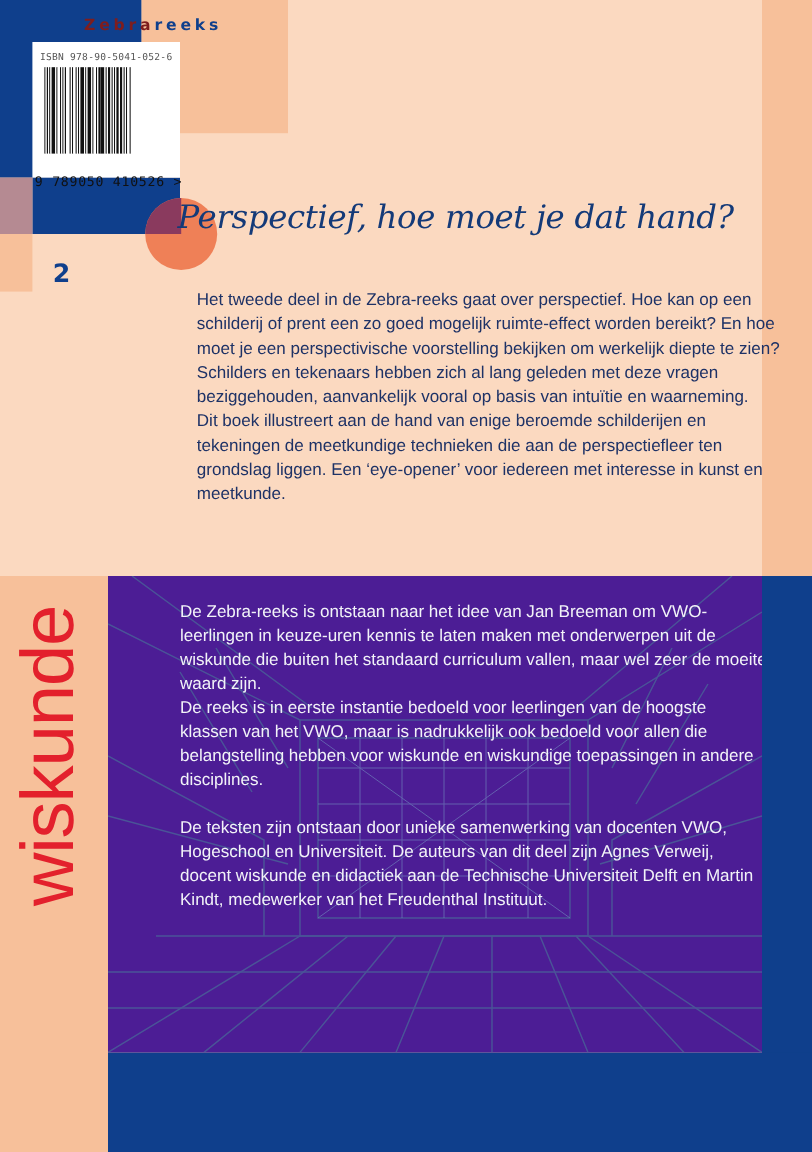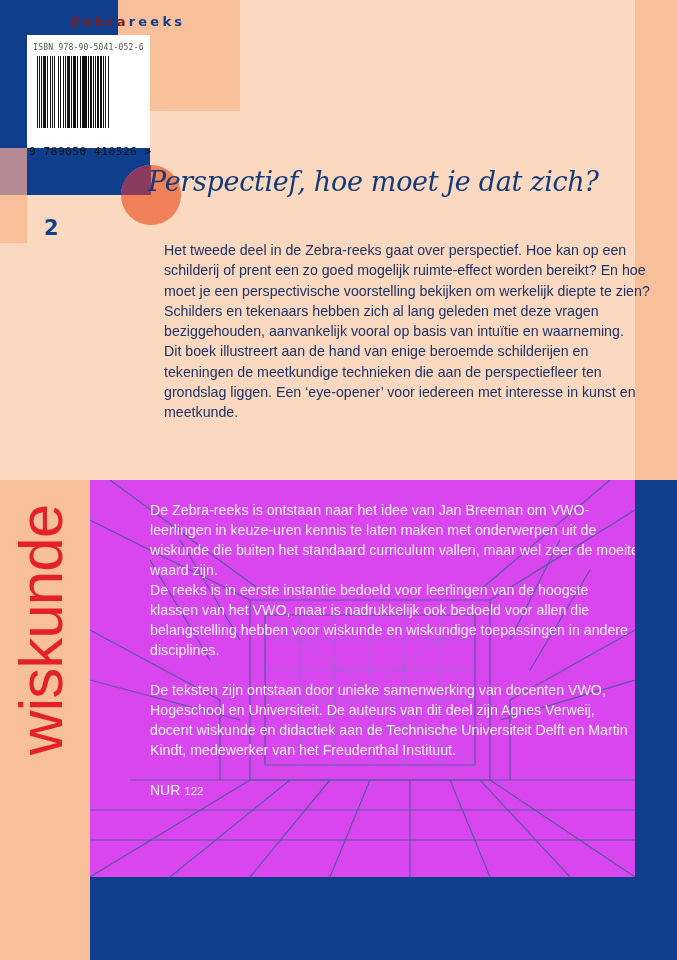--- a/index.html
+++ b/index.html
@@ -21,21 +21,21 @@
   #series-label .b { color:#0f3f8c; }
   #barcode { left:27px; top:35px; width:123px; height:113px; background:#fff; }
   #isbn-text { left:0; top:8px; width:123px; text-align:center; font-family:"DejaVu Sans Mono", monospace; font-size:8px; color:#555; letter-spacing:0.2px; }
   #bars { left:10px; top:21px; width:104px; height:72px; display:flex; align-items:stretch; }
   #bars span { display:block; height:100%; }
   #ean-digits { left:2px; top:96px; width:121px; font-family:"DejaVu Sans Mono", monospace; font-size:11px; color:#111; letter-spacing:0.6px; white-space:nowrap;margin-top:14px; }
   #volume-number { left:44px; top:216px; font-family:"DejaVu Sans", sans-serif; font-weight:bold; font-size:21px; color:#0f3f8c; }
   #title { left:148px; top:166px; font-family:"DejaVu Serif", serif; font-style:italic; font-size:27px; color:#143a78; white-space:nowrap; letter-spacing:-0.3px; }
   #intro-text { left:150px; top:240px; width:490px; font-family:"Liberation Sans", sans-serif; font-size:14.2px; line-height:20.3px; color:#1e3266;margin-left:14px; }
   #intro-text p { margin:0; }
-  #image-panel { left:90px; top:480px; width:545px; height:397px; background:#d946ef; overflow:hidden; }
+  #image-panel { left:90px; top:480px; width:545px; height:397px; background:#4c1d95; overflow:hidden; }
   #image-panel svg { position:absolute; left:0; top:0; }
   #panel-text { left:60px; top:20px; width:490px; font-family:"Liberation Sans", sans-serif; font-size:14.2px; line-height:20px; color:#f2f3f8; }
   #panel-text p { margin:0; }
   #panel-text .gap { height:20px; }
   #nur { font-size:14px; }
   #nur .num { font-size:11.5px; }
   #subject-word { left:-32px; top:630px; transform:rotate(-90deg); transform-origin:center center; width:290px; height:60px; margin-left:-72px; margin-top:-30px; font-family:"Liberation Sans", sans-serif; font-size:62px; line-height:60px; color:#e3202c; text-align:center; white-space:nowrap; letter-spacing:-1px; }
 </style>
 </head>
 <body>
@@ -114,21 +114,21 @@
       <span style="width: 0.9px; background: rgb(17, 17, 17);"></span>
       <span style="width: 1.8px; background: rgb(255, 255, 255);"></span>
       <span style="width: 0.9px; background: rgb(17, 17, 17);"></span>
       <span style="width: 0.9px; background: rgb(255, 255, 255);"></span>
     </div>
   <div class="abs" id="ean-digits">9 789050 410526 &gt;</div>
 </div>
 
 <div class="abs" id="volume-number">2</div>
 
-<div class="abs" id="title">Perspectief, hoe moet je dat zich?</div>
+<div class="abs" id="title">Perspectief, hoe moet je dat hand?</div>
 
 <div class="abs" id="intro-text">
   <p>Het tweede deel in de Zebra-reeks gaat over perspectief. Hoe kan op een schilderij of prent een zo goed mogelijk ruimte-effect worden bereikt? En hoe moet je een perspectivische voorstelling bekijken om werkelijk diepte te zien? Schilders en tekenaars hebben zich al lang geleden met deze vragen beziggehouden, aanvankelijk vooral op basis van intuïtie en waarneming.</p>
   <p>Dit boek illustreert aan de hand van enige beroemde schilderijen en tekeningen de meetkundige technieken die aan de perspectiefleer ten grondslag liggen. Een ‘eye-opener’ voor iedereen met interesse in kunst en meetkunde.</p>
 </div>
 
 <div class="abs" id="image-panel">
   <svg width="545" height="397">
     <g stroke="#4a5b98" stroke-width="1.2" fill="none" opacity="0.9">
       <path d="M0 40 L160 120 L400 120 L545 30"></path>
@@ -149,17 +149,16 @@
       <path d="M210 135 L210 285 M245 135 L245 285 M280 135 L280 285 M315 135 L315 285 M350 135 L350 285"></path>
       <path d="M175 135 L385 285 M385 135 L175 285"></path>
     </g>
   </svg>
   <div class="abs" id="panel-text">
     <p>De Zebra-reeks is ontstaan naar het idee van Jan Breeman om VWO-leerlingen in keuze-uren kennis te laten maken met onderwerpen uit de wiskunde die buiten het standaard curriculum vallen, maar wel zeer de moeite waard zijn.</p>
     <p>De reeks is in eerste instantie bedoeld voor leerlingen van de hoogste klassen van het VWO, maar is nadrukkelijk ook bedoeld voor allen die belangstelling hebben voor wiskunde en wiskundige toepassingen in andere disciplines.</p>
     <div class="gap"></div>
     <p>De teksten zijn ontstaan door unieke samenwerking van docenten VWO, Hogeschool en Universiteit. De auteurs van dit deel zijn Agnes Verweij, docent wiskunde en didactiek aan de Technische Universiteit Delft en Martin Kindt, medewerker van het Freudenthal Instituut.</p>
     <div class="gap"></div>
-    <p id="nur"><span>NUR</span> <span class="num">122</span></p>
   </div>
 </div>
 
 <div class="abs" id="subject-word">wiskunde</div>
 
 </body></html>

